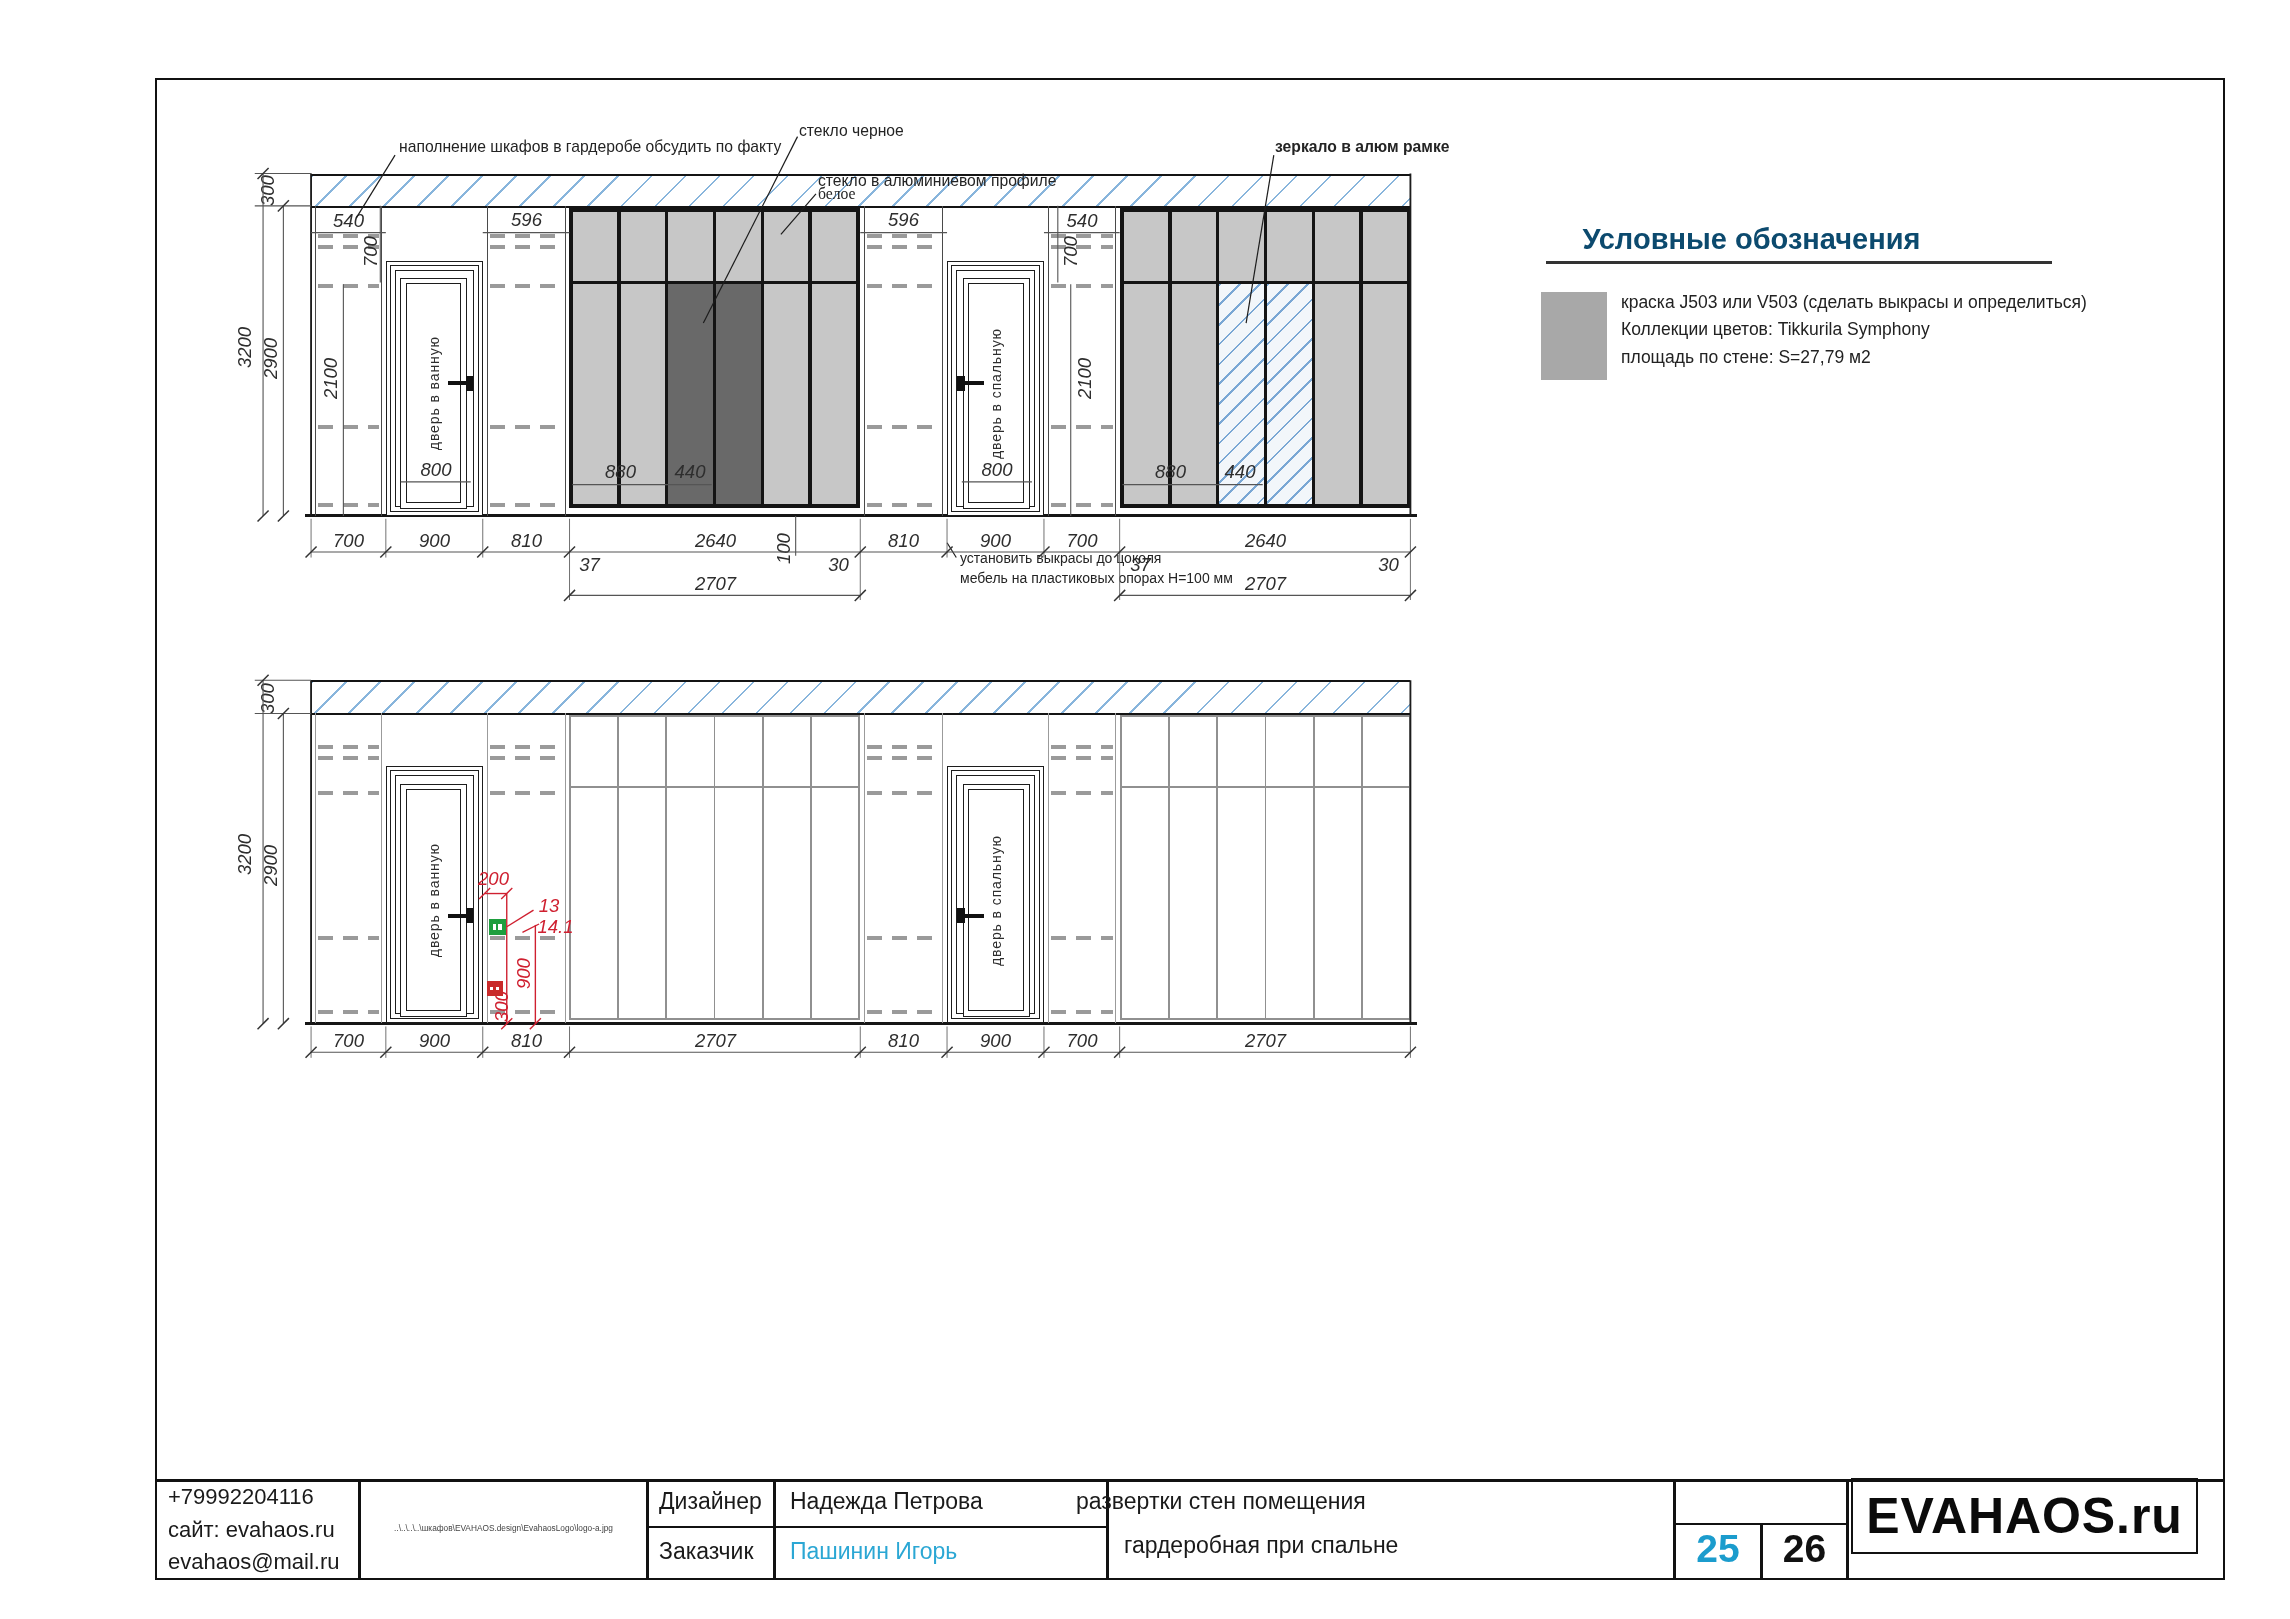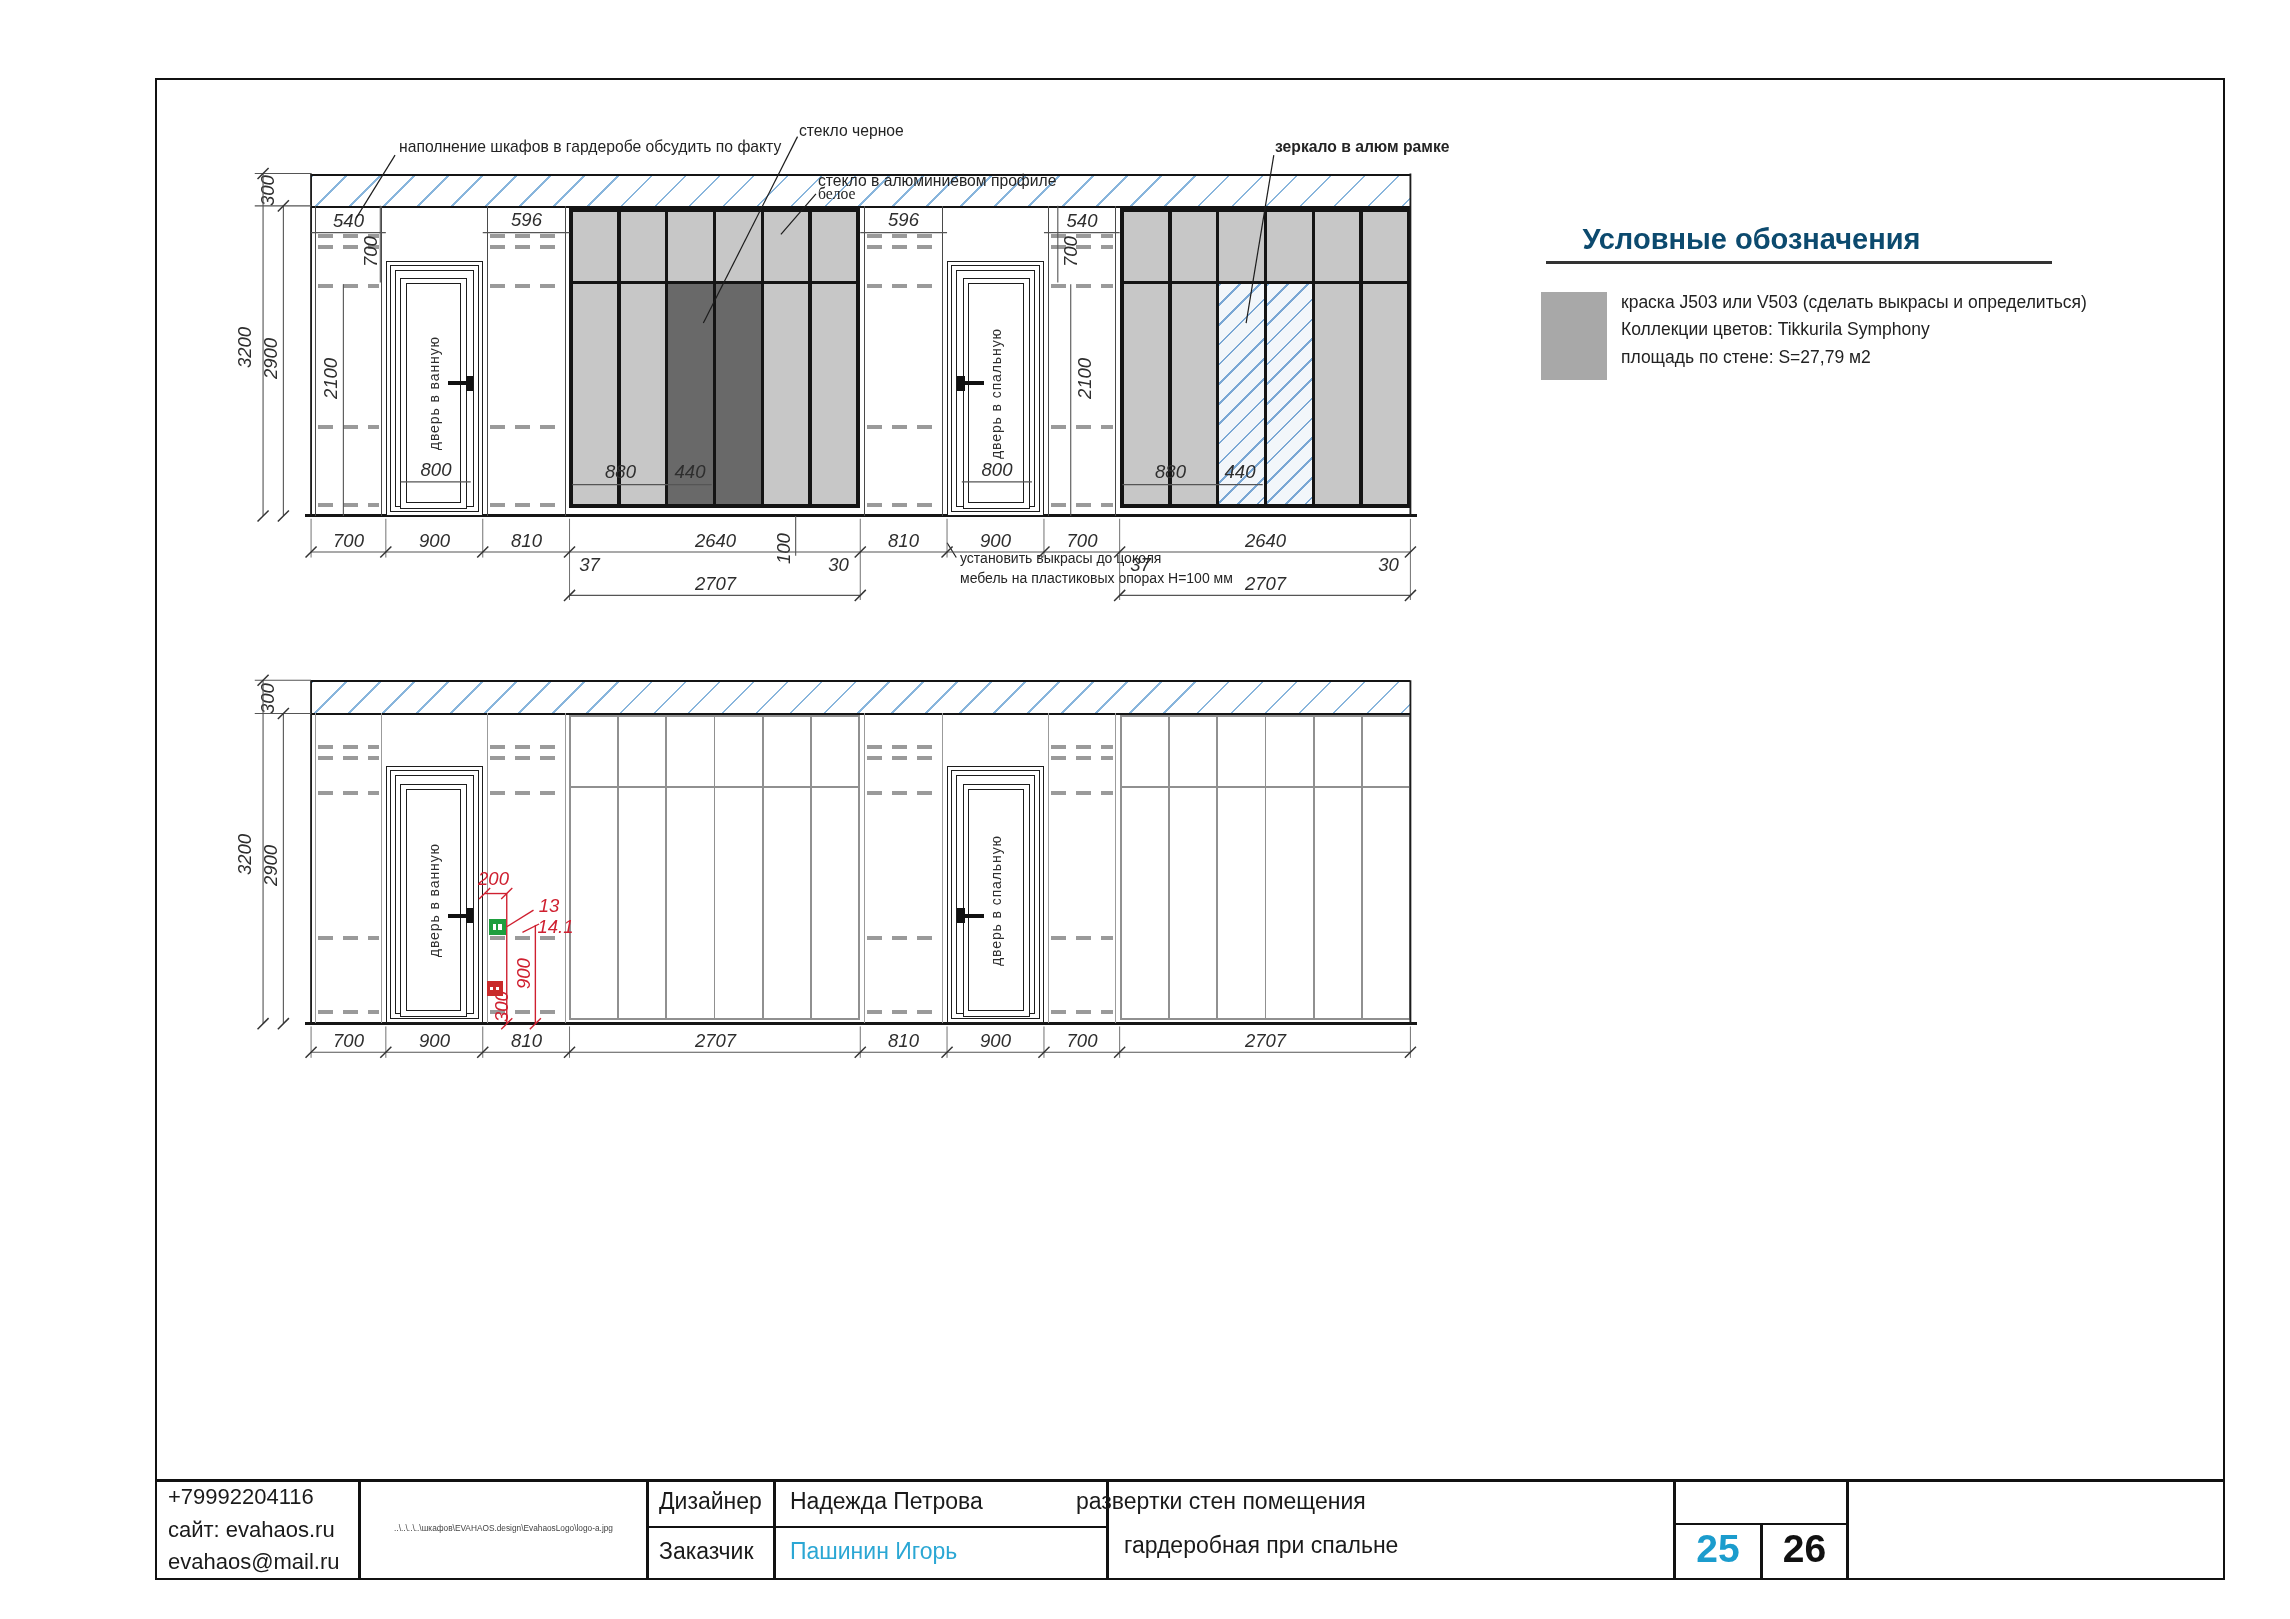--- a/index.html
+++ b/index.html
@@ -453,14 +453,17 @@
   <div class="contact" style="left:168px;top:1545px;">evahaos@mail.ru</div>
   <div class="tinypath" style="left:365px;top:1523px;width:277px;">..\..\..\..\шкафов\EVAHAOS.design\EvahaosLogo\logo-a.jpg</div>
   <div class="tb-text" style="left:659px;top:1488px;">Дизайнер</div>
   <div class="tb-text" style="left:659px;top:1538px;">Заказчик</div>
   <div class="tb-text" style="left:790px;top:1488px;">Надежда Петрова</div>
   <div class="tb-text cyan" style="left:790px;top:1538px;">Пашинин Игорь</div>
   <div class="tb-text" style="left:1076px;top:1488px;">развертки стен помещения</div>
   <div class="tb-text" style="left:1124px;top:1532px;">гардеробная при спальне</div>
   <div class="pagenum" style="left:1676px;top:1527px;width:84px;color:#1b9ccd;">25</div>
   <div class="pagenum" style="left:1763px;top:1527px;width:83px;color:#111;">26</div>
+  <div class="logo-box" style="left:1851px;top:1478px;width:347px;height:76px;">
+    <span class="logo-text">EVAHAOS.ru</span>
+  </div>
 </div>
 
 
 </body></html>

